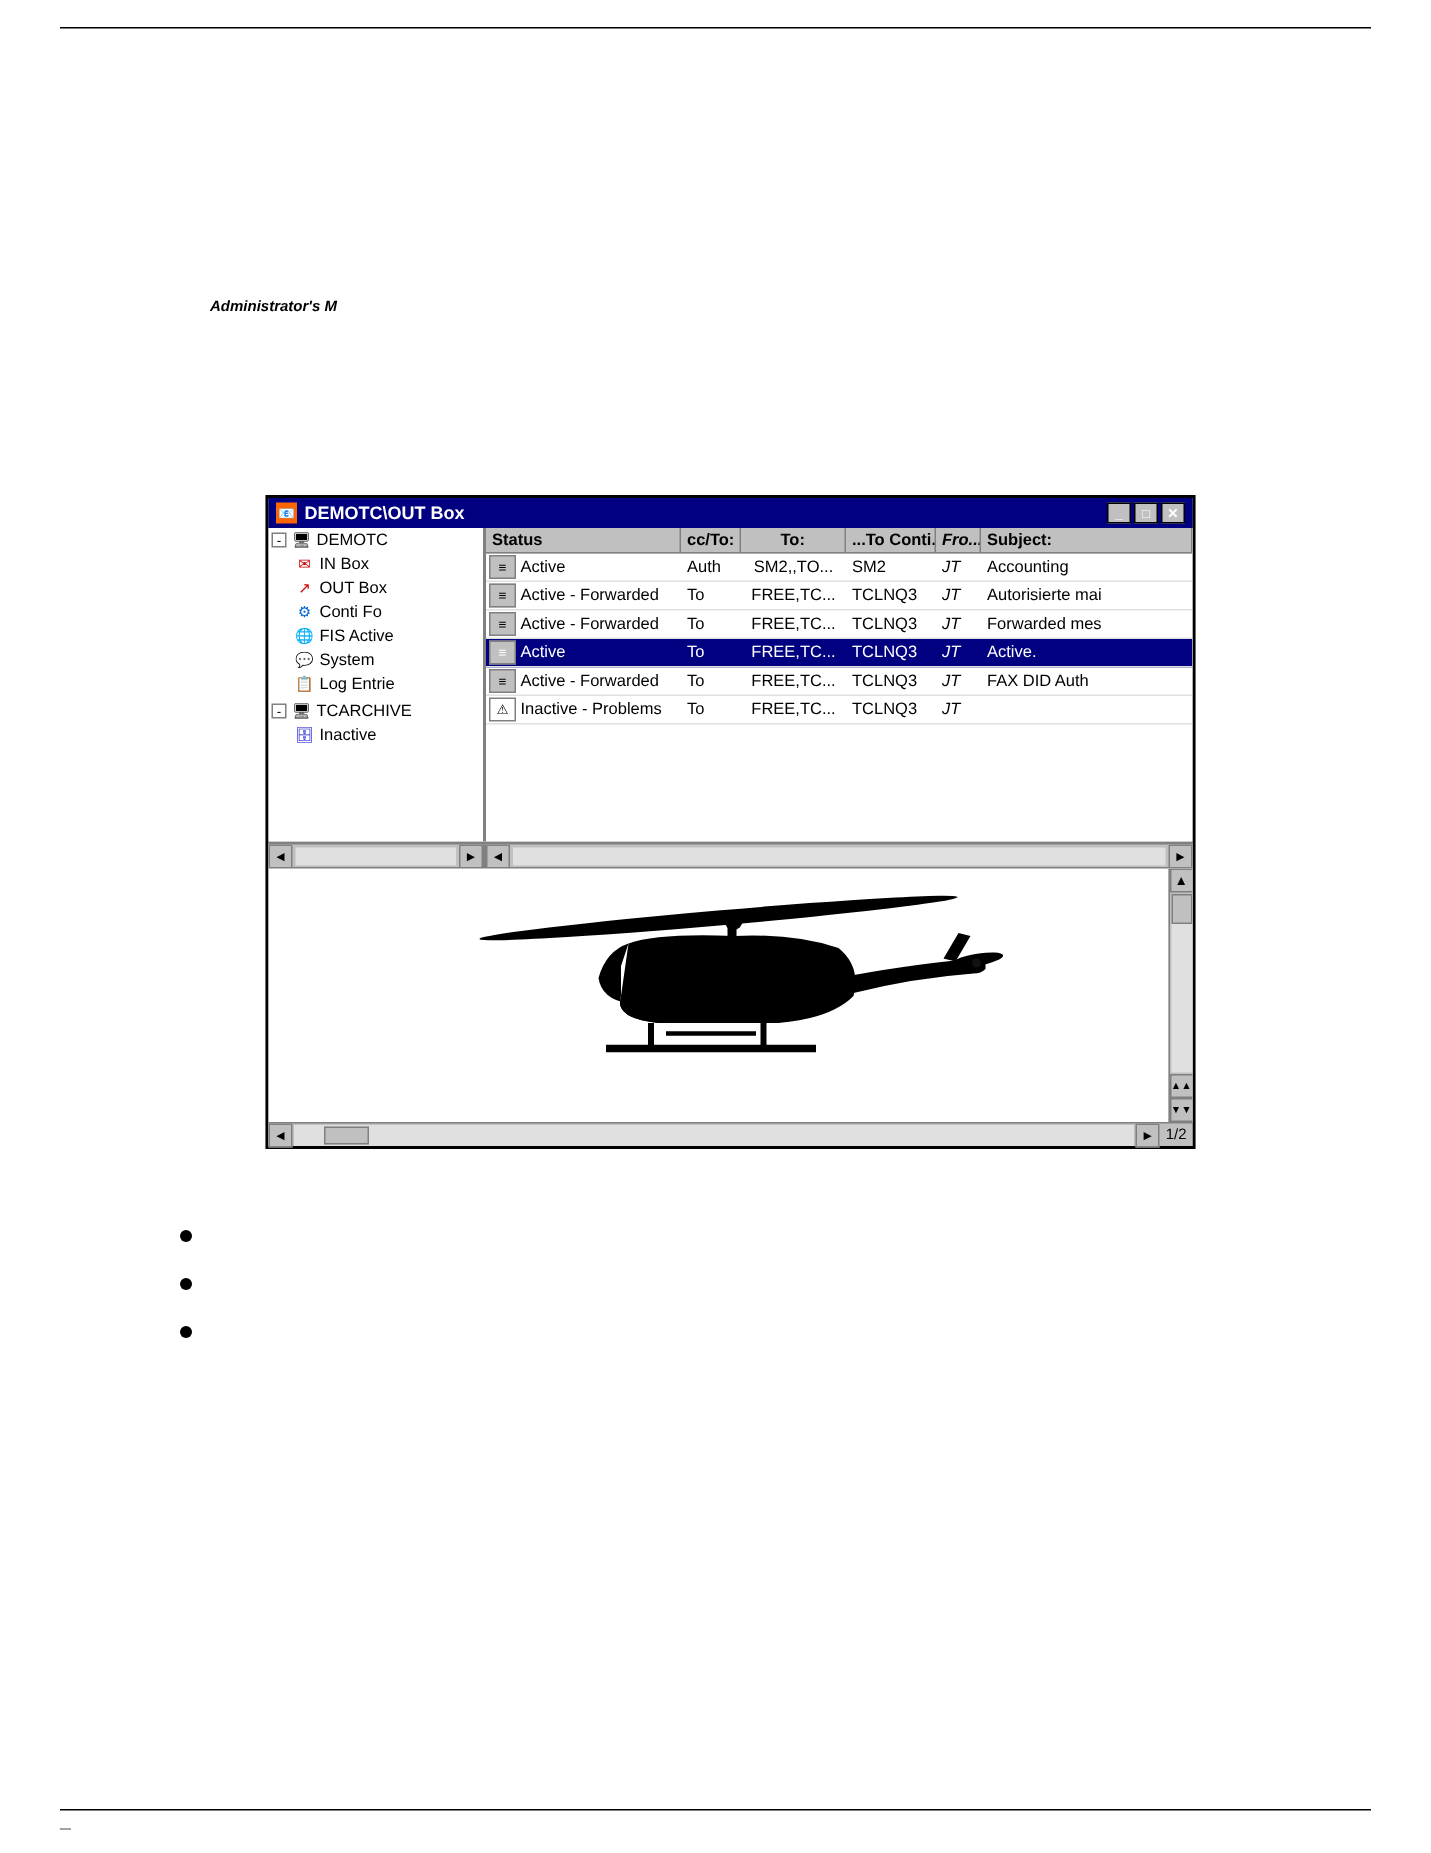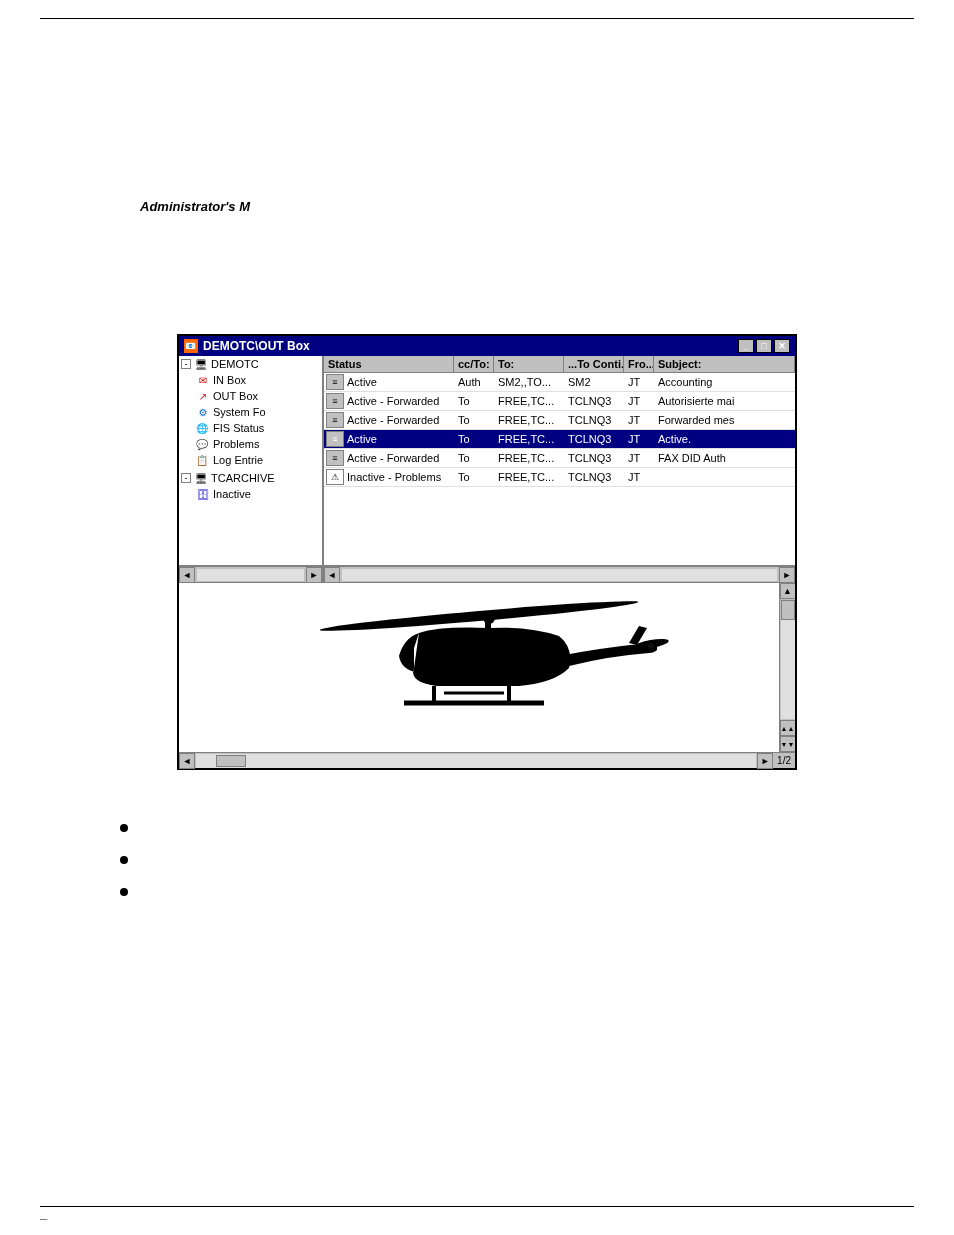--- a/index.html
+++ b/index.html
@@ -14,21 +14,21 @@
     }
 
     .top-rule {
       border-top: 1px solid #000;
       margin: 18px 40px 0 40px;
     }
 
     .admin-text {
       font-style: italic;
       font-weight: bold;
-      font-size: 13px;
+      font-size: 10px;
       margin: 180px 0 0 140px;
     }
 
     .window-container {
       margin: 120px auto 0 auto;
       width: 620px;
       position: relative;
       left: 10px;
     }
 
@@ -154,23 +154,23 @@
 
     .msg-header-cell {
       border-right: 1px solid #808080;
       padding: 2px 4px;
       white-space: nowrap;
       overflow: hidden;
     }
 
     .col-status { width: 130px; }
     .col-ccto { width: 40px; }
-    .col-to { width: 70px; }
+    .col-to { width: 70px; text-align: center; }
     .col-tocont { width: 60px; }
-    .col-from { width: 30px; }
+    .col-from { width: 30px; font-style: italic; }
     .col-subject { flex: 1; }
 
     .msg-list {
       flex: 1;
       overflow: hidden;
     }
 
     .msg-row {
       display: flex;
       align-items: center;
@@ -430,29 +430,29 @@
         <div class="tree-item indent1">
           <span class="tree-icon" style="color:#cc0000;">✉</span>
           <span>IN Box</span>
         </div>
         <div class="tree-item indent1">
           <span class="tree-icon" style="color:#cc0000;">↗</span>
           <span>OUT Box</span>
         </div>
         <div class="tree-item indent1">
           <span class="tree-icon" style="color:#0066cc;">⚙</span>
-          <span>System Fo</span>
+          <span>Conti Fo</span>
         </div>
         <div class="tree-item indent1">
           <span class="tree-icon" style="color:#006600;">🌐</span>
-          <span>FIS Status</span>
+          <span>FIS Active</span>
         </div>
         <div class="tree-item indent1">
           <span class="tree-icon" style="color:#cc6600;">💬</span>
-          <span>Problems</span>
+          <span>System</span>
         </div>
         <div class="tree-item indent1">
           <span class="tree-icon">📋</span>
           <span>Log Entrie</span>
         </div>
 
         <div class="tree-item" style="margin-top:2px;">
           <span class="expand-btn">-</span>
           <span class="tree-icon">🖥</span>
           <span>TCARCHIVE</span>

